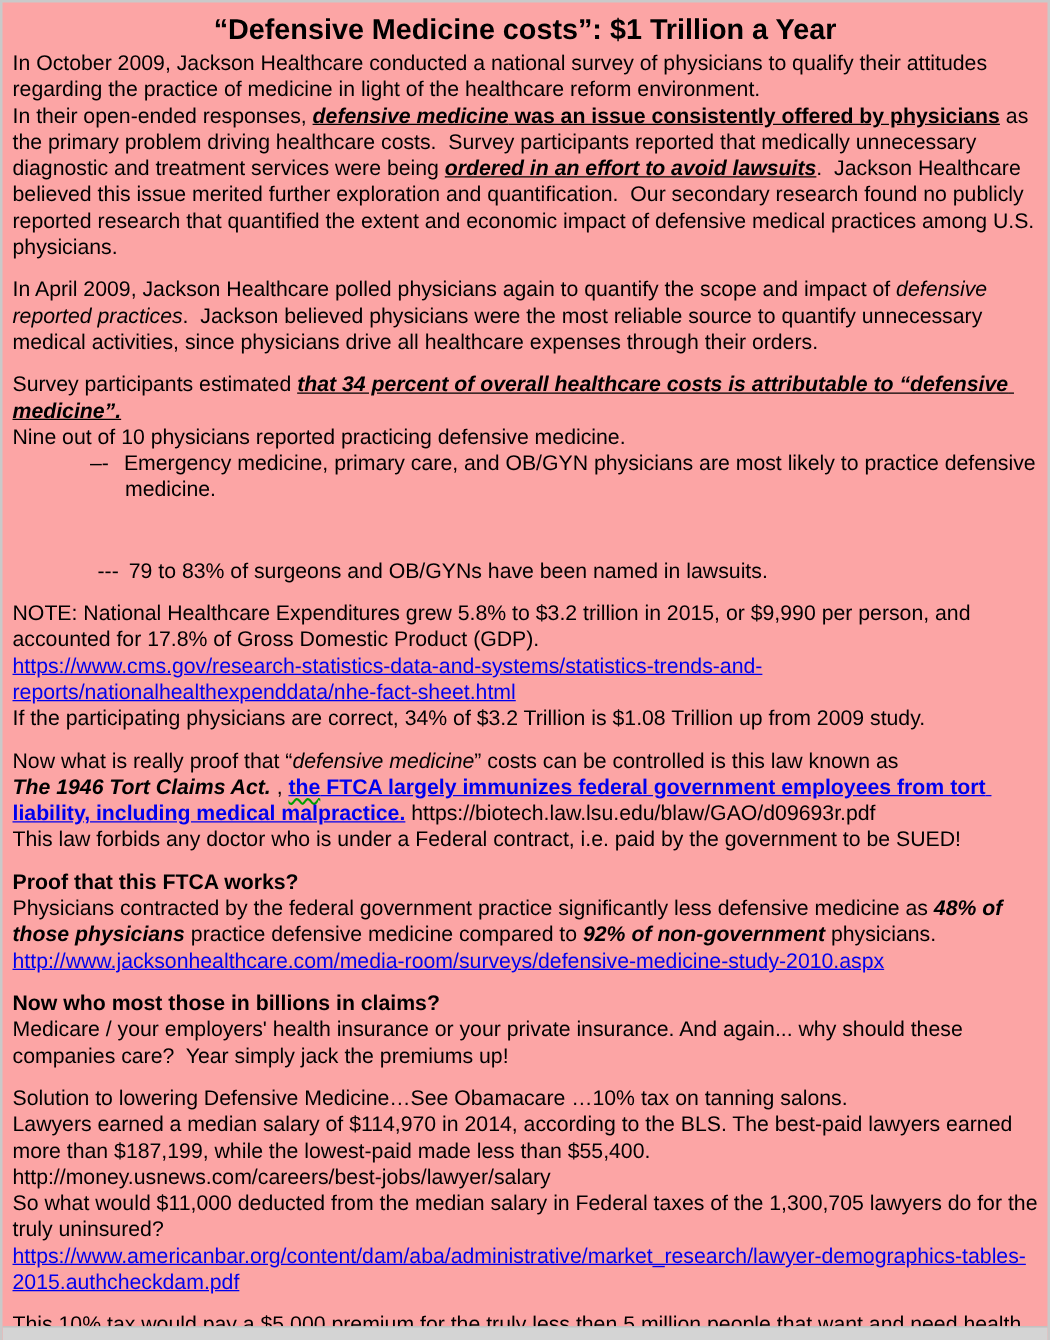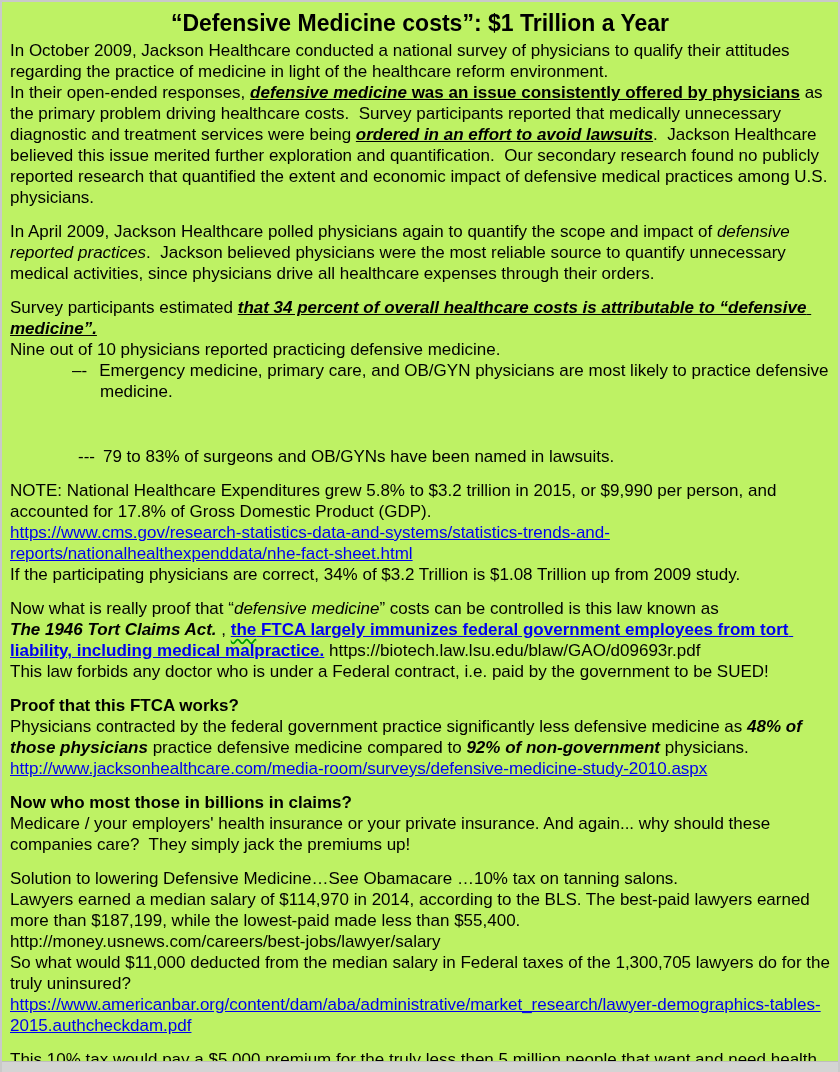--- a/index.html
+++ b/index.html
@@ -1,18 +1,18 @@
 <!DOCTYPE html>
 <html><head>
 <meta charset="utf-8">
 <style>
   html,body{margin:0;padding:0;background:#ffffff;}
   .page{
     box-sizing:border-box;position:relative;width:840px;height:1072px;
-    background:#bef264;border:2px solid #c9c9c9;border-bottom:none;
+    background:#fca5a5;border:2px solid #c9c9c9;border-bottom:none;
     padding:6px 8px 0 8px;overflow:hidden;
     font-family:"Liberation Sans",sans-serif;font-size:17px;line-height:21px;color:#000;
   }
   .title{font-size:23px;line-height:26px;font-weight:bold;text-align:center;margin:2px 0 4px 0;}
   .para{margin:0 0 13px 0;}
   .para span{white-space:pre-wrap;}
   .b{font-weight:bold;}
   .i{font-style:italic;}
   .u{text-decoration:underline;}
   .link{color:#0000EE;text-decoration:underline;cursor:pointer;}
@@ -37,21 +37,21 @@
   <div class="para"><span>In April 2009, Jackson Healthcare polled physicians again to quantify the scope and impact of </span><span class="i">defensive reported practices</span><span>.  Jackson believed physicians were the most reliable source to quantify unnecessary medical activities, since physicians drive all healthcare expenses through their orders.</span></div>
 
   <div class="para"><span>Survey participants estimated </span><span class="b i u">that 34 percent of overall healthcare costs is attributable to “defensive medicine”.</span><br><span>Nine out of 10 physicians reported practicing defensive medicine.</span><div class="bullet1"><span class="dash1">–-</span><span>Emergency medicine, primary care, and OB/GYN physicians are most likely to practice defensive medicine.</span></div><div class="bullet2"><span class="dash2">---</span><span>79 to 83% of surgeons and OB/GYNs have been named in lawsuits.</span></div></div>
 
   <div class="para"><span>NOTE: National Healthcare Expenditures grew 5.8% to $3.2 trillion in 2015, or $9,990 per person, and accounted for 17.8% of Gross Domestic Product (GDP).</span><br><a class="link">https://www.cms.gov/research-statistics-data-and-systems/statistics-trends-and-reports/nationalhealthexpenddata/nhe-fact-sheet.html</a><br><span>If the participating physicians are correct, 34% of $3.2 Trillion is $1.08 Trillion up from 2009 study.</span></div>
 
   <div class="para"><span>Now what is really proof that “</span><span class="i">defensive medicine</span><span>” costs can be controlled is this law known as </span><br><span class="b i">The 1946 Tort Claims Act.</span><span> , </span><a class="biglink"><span class="sq">the</span><span> FTCA largely immunizes federal government employees from tort liability, including medical malpractice.</span></a><span> https://biotech.law.lsu.edu/blaw/GAO/d09693r.pdf</span><br><span>This law forbids any doctor who is under a Federal contract, i.e. paid by the government to be SUED!</span></div>
 
   <div class="para"><span class="b">Proof that this FTCA works?</span><br><span>Physicians contracted by the federal government practice significantly less defensive medicine as </span><span class="b i">48% of those physicians</span><span> practice defensive medicine compared to </span><span class="b i">92% of non-government</span><span> physicians.</span><br><a class="link">http://www.jacksonhealthcare.com/media-room/surveys/defensive-medicine-study-2010.aspx</a></div>
 
-  <div class="para"><span class="b">Now who most those in billions in claims?</span><br><span>Medicare / your employers' health insurance or your private insurance. And again... why should these companies care?  They simply jack the premiums up!</span></div>
+  <div class="para"><span class="b">Now who most those in billions in claims?</span><br><span>Medicare / your employers' health insurance or your private insurance. And again... why should these companies care?  Year simply jack the premiums up!</span></div>
 
   <div class="para"><span>Solution to lowering Defensive Medicine…See Obamacare …10% tax on tanning salons.</span><br><span>Lawyers earned a median salary of $114,970 in 2014, according to the BLS. The best-paid lawyers earned more than $187,199, while the lowest-paid made less than $55,400.</span><br><span>http://money.usnews.com/careers/best-jobs/lawyer/salary</span><br><span>So what would $11,000 deducted from the median salary in Federal taxes of the 1,300,705 lawyers do for the truly uninsured?</span><br><a class="link">https://www.americanbar.org/content/dam/aba/administrative/market_research/lawyer-demographics-tables-2015.authcheckdam.pdf</a></div>
 
   <div class="para"><span>This 10% tax would pay a $5,000 premium for the truly less then 5 million people that want and need health insurance.</span></div>
 
   <div class="cursor"></div>
 
   <div class="bottom-bar"></div>
 
 </div>

